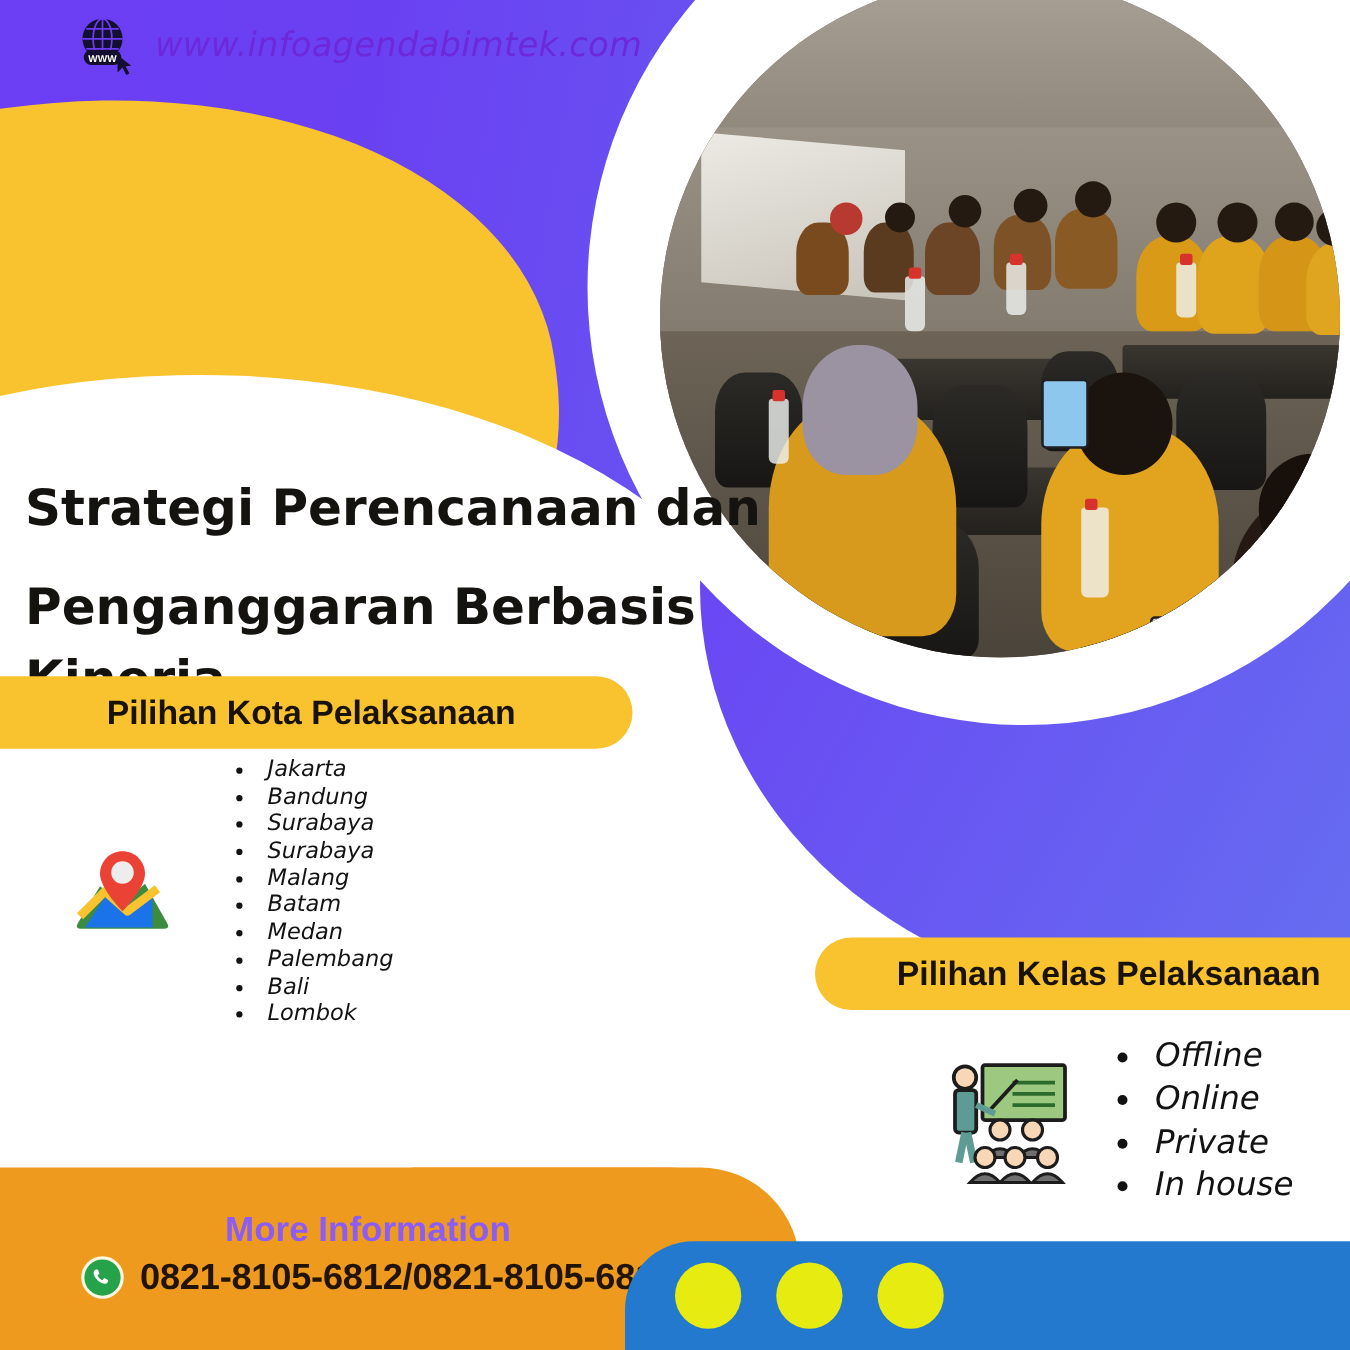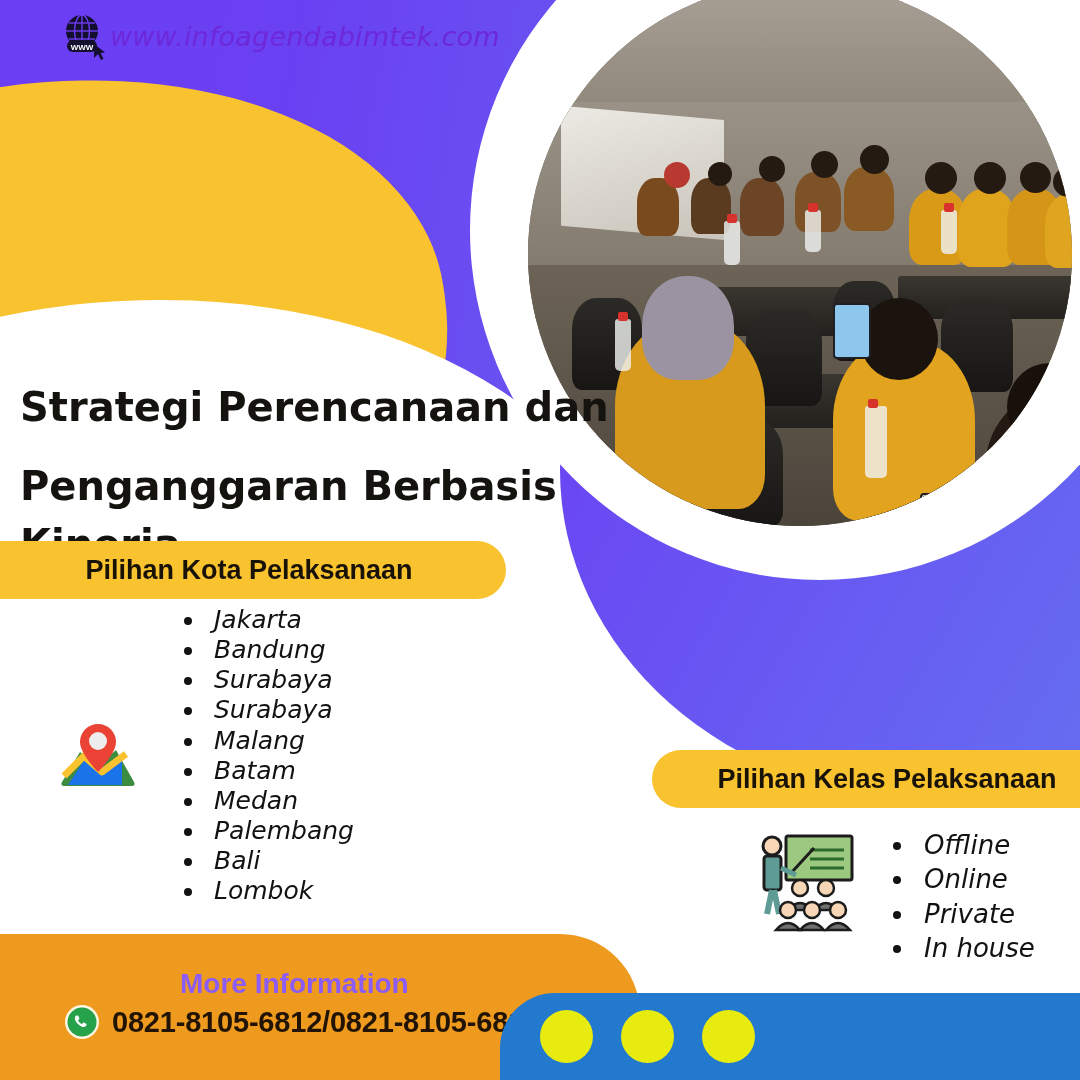--- a/index.html
+++ b/index.html
@@ -138,21 +138,21 @@
     position: absolute;
     background: #8ec7ee;
     border: 2px solid #1f1f24;
     border-radius: 4px;
   }
 
   
   .site-row {
     position: absolute;
     left: 58px; top: 10px;
-    display: flex; align-items: center; 
+    display: flex; align-items: center; gap: 14px;
   }
   .globe-icon { width: 52px; height: 52px; display: block; }
   .site-url {
     font-family: "DejaVu Sans", sans-serif;
     font-style: italic;
     font-size: 27px;
     color: #6d28d9;
     letter-spacing: 0.2px;
     white-space: nowrap;
   }
@@ -215,34 +215,34 @@
     left: 48px; top: 605px;
     display: flex;
     align-items: center;
     gap: 20px;
   }
   .map-icon { width: 100px; height: 100px; flex: none; display: block; }
   .class-block {
     position: absolute;
     left: 752px; top: 828px;
     display: flex;
-    align-items: flex-start;
+    align-items: center;
     gap: 14px;
   }
   .class-icon { width: 112px; height: 105px; flex: none; display: block; }
 
   ul.opt-list {
     margin: 0;
     padding-left: 38px;
     list-style: disc;
   }
   ul.opt-list li {
     font-family: "DejaVu Sans", sans-serif;
     font-style: italic;
-    font-size: 25px;
+    font-size: 18px;
     color: #121212;
     line-height: 1.2;
     padding-left: 8px;
   }
   ul.city-list li { line-height: 1.205; }
   ul.class-list li { line-height: 1.32; font-size: 26px; }
 
   
   .orange-footer {
     position: absolute;

